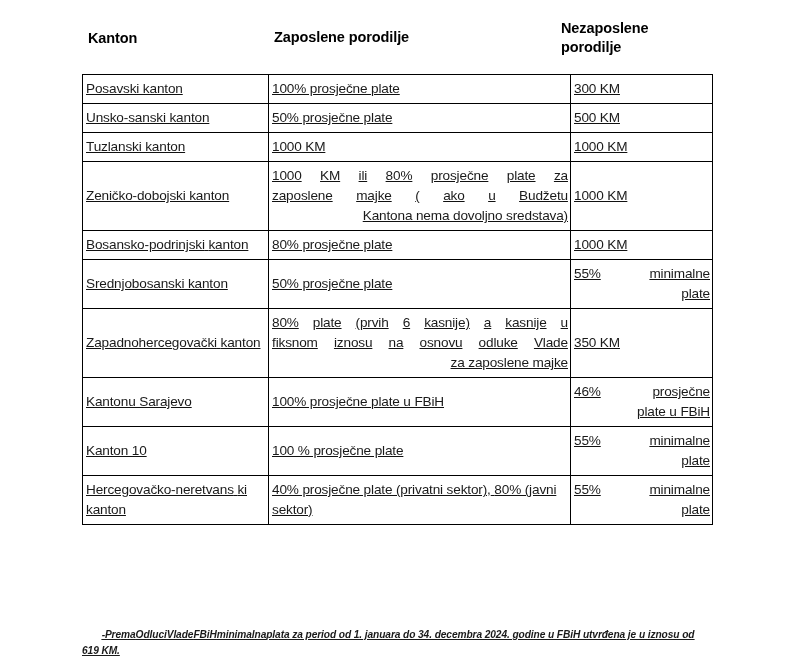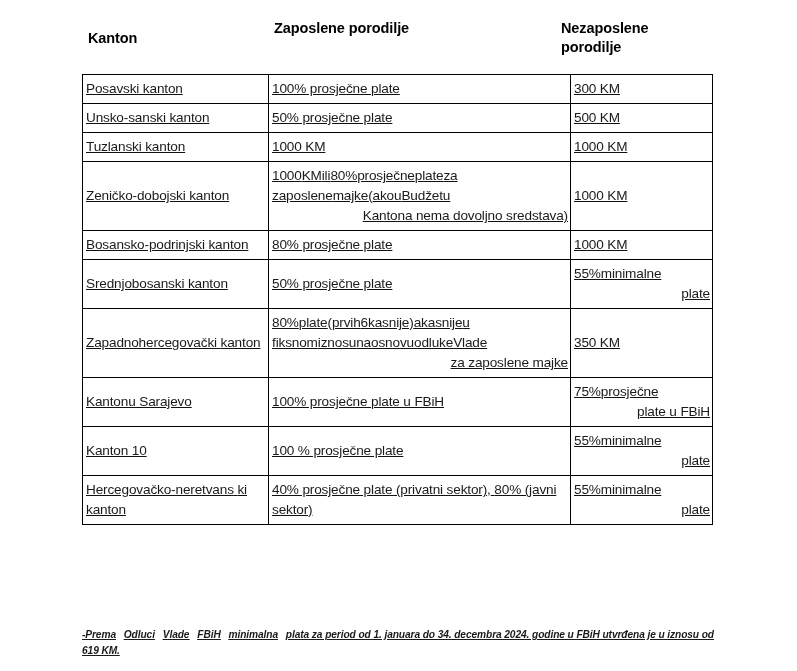--- a/index.html
+++ b/index.html
@@ -35,21 +35,21 @@
   }
   .hdr {
     position: absolute;
     font-weight: bold;
     font-size: 14.5px;
     line-height: 19px;
     color: #000000;
     letter-spacing: -0.1px;
   }
   .hdr-kanton   { left: 6px;   top: 11px; }
-  .hdr-zap      { left: 192px; top: 1px; }
+  .hdr-zap      { left: 192px; top: 10px; }
   .hdr-nezap    { left: 479px; top: 1px; width: 140px; }
 
   
   .tbl {
     position: absolute;
     left: 82px;
     top: 74px;
     width: 630px;
     border-collapse: collapse;
     table-layout: fixed;
@@ -64,20 +64,21 @@
     padding: 4px 2px 4px 3px;
     letter-spacing: -0.15px;
   }
   .c1 { width: 186px; }
   .c2 { width: 302px; }
   .c3 { width: 142px; margin-top: 26px; }
 
   
   .jline {
     display: flex;
+    justify-content: space-between;
     width: 100%;
   }
   .jline.last { justify-content: flex-end; }
 
   
   .footnote {
     position: absolute;
     left: 82px;
     top: 627px;
     width: 632px;
@@ -88,21 +89,21 @@
     color: #1a1a1a;
     letter-spacing: -0.1px;
   }
   .footnote .fline {
     display: block;
     text-decoration: underline;
     white-space: nowrap;
   }
   .footnote .fline.l1 {
     display: flex;
-    justify-content: space-between;
+    justify-content: center;
     width: 100%;
   }
   .footnote .fline.l1 > span { text-decoration: underline; }
 </style>
 </head>
 <body>
 
 <div class="page">
 
   <div class="header-row">
@@ -219,21 +220,21 @@
             </span>
         </td>
         <td class="c3">350 KM</td>
       </tr>
 
       <tr>
         <td class="c1">Kantonu Sarajevo</td>
         <td class="c2">100% prosječne plate u FBiH</td>
         <td class="c3">
           <span class="jline">
-              <span>75%</span>
+              <span>46%</span>
               <span>prosječne</span>
             </span>
           <span class="jline last">
               <span>plate u FBiH</span>
             </span>
         </td>
       </tr>
 
       <tr>
         <td class="c1">Kanton 10</td>

